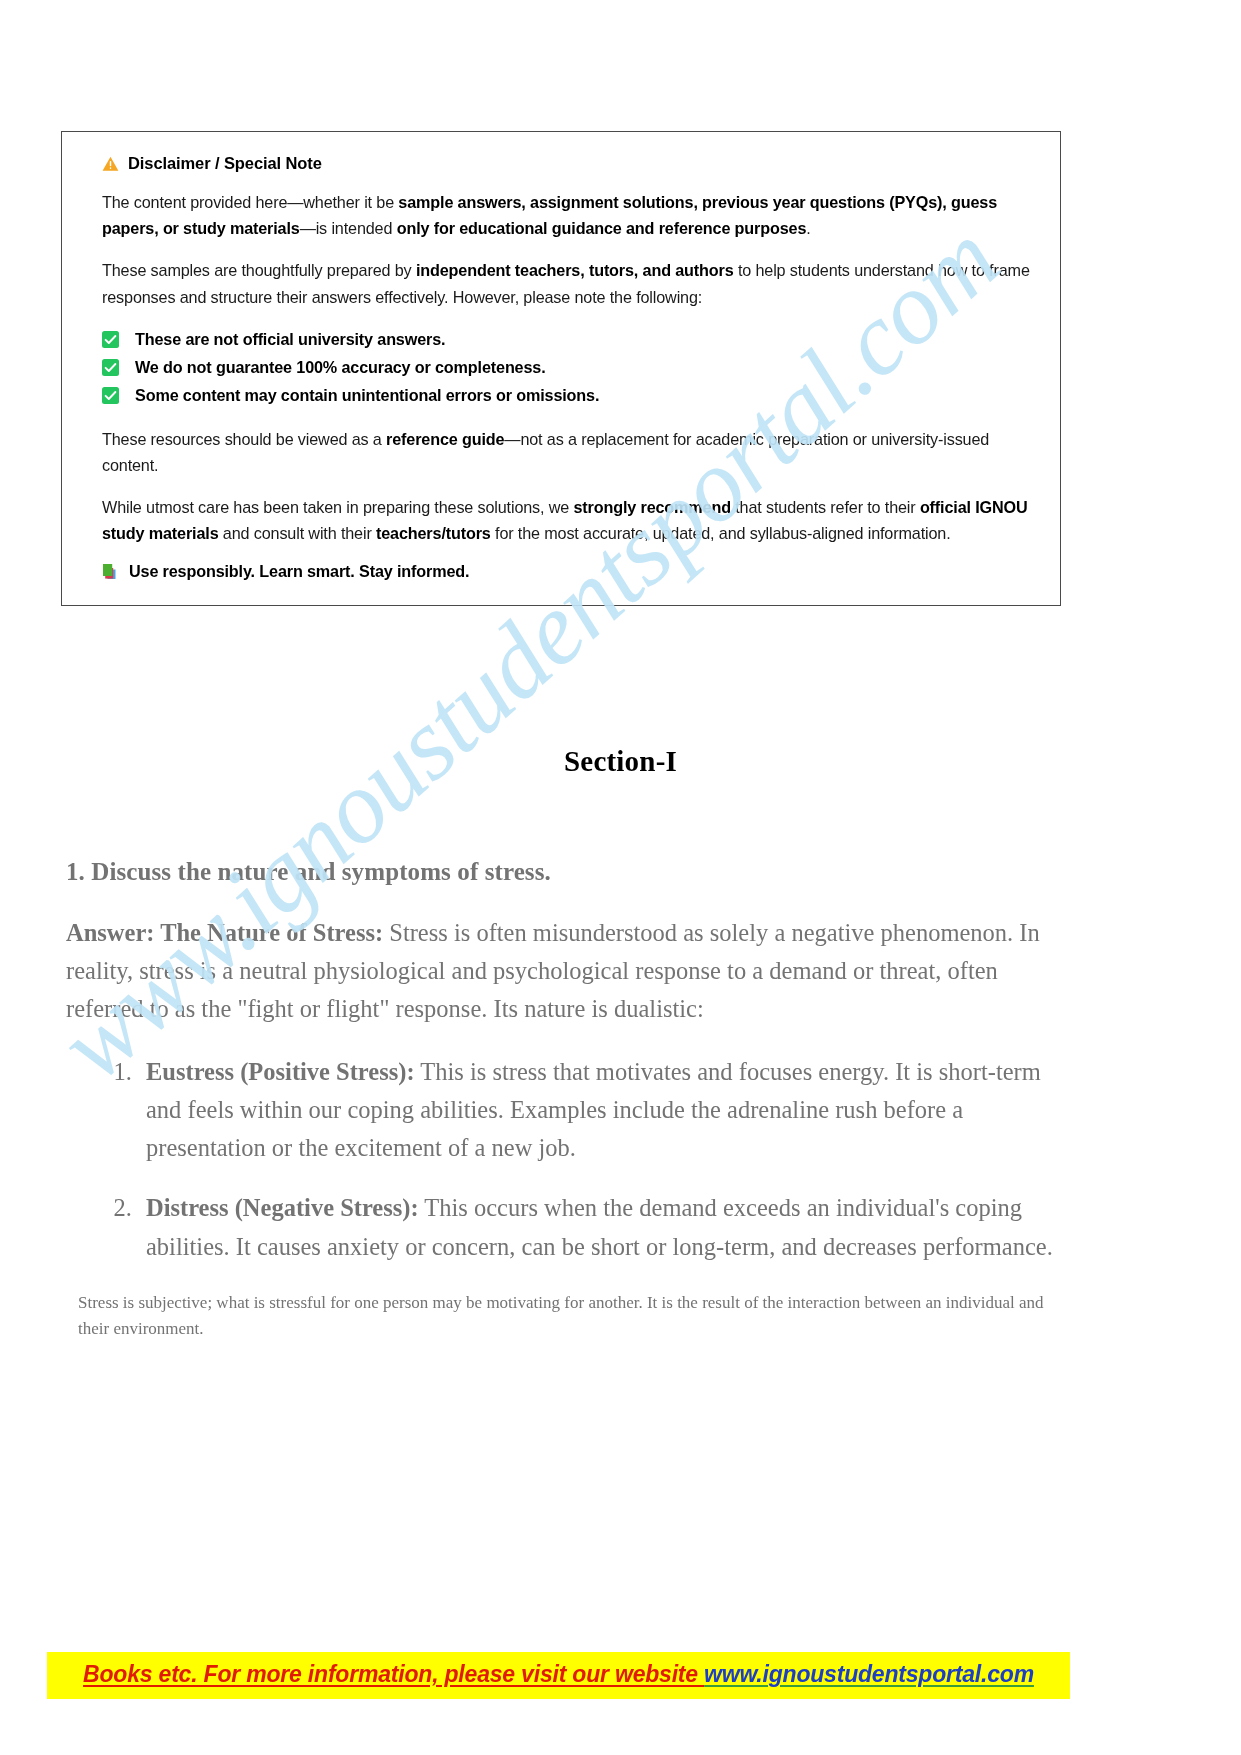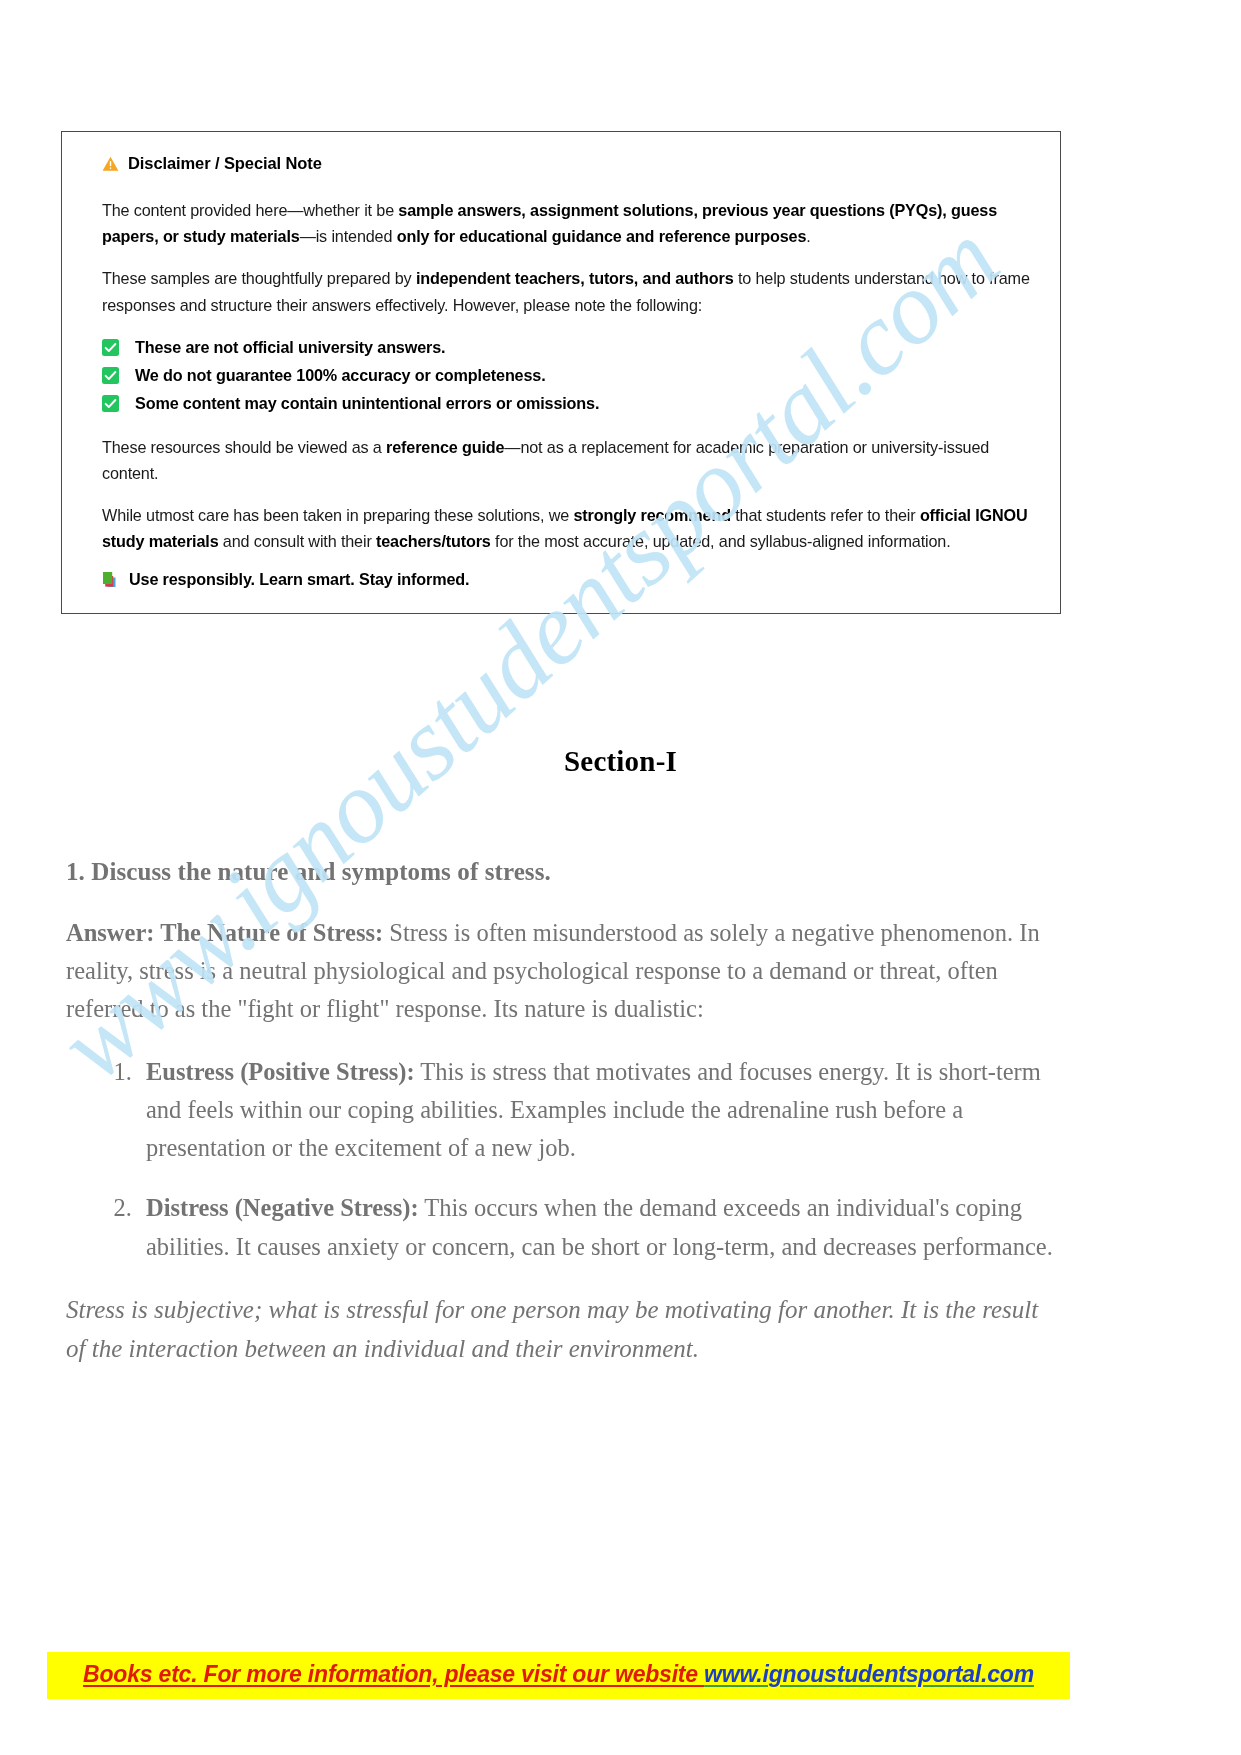--- a/index.html
+++ b/index.html
@@ -60,21 +60,21 @@
     width: 1000px;
     border: 1px solid #4a4a4a;
     background: transparent;
     padding: 18px 22px 22px 22px;
     font-family: "Liberation Sans", sans-serif;
     color: #000;
   }
   .disc-title {
     font-size: 16.5px;
     font-weight: bold;
-    margin: 4px 0 24px 18px;
+    margin: 4px 0 16px 18px;
     display: flex;
     align-items: center;
     gap: 9px;
     letter-spacing: -0.1px;
   }
   .warn-icon {
     display: inline-block;
     width: 17px;
     height: 16px;
     position: relative;
@@ -167,24 +167,23 @@
     list-style: decimal;
   }
   ol.points li {
     font-size: 24.5px;
     line-height: 1.56;
     margin-bottom: 22px;
     padding-left: 8px;
   }
   ol.points li b { font-weight: bold; }
   .closing-p {
-    font-size: 25px;
+    font-size: 17px;
     line-height: 1.56;
-    margin: 0;
-    font-style: italic;
+    margin: 12px;
   }
 
   
   .footer-banner {
     position: absolute;
     left: 47px;
     top: 1652px;
     width: 1023px;
     background: #ffff00;
     text-align: center;

